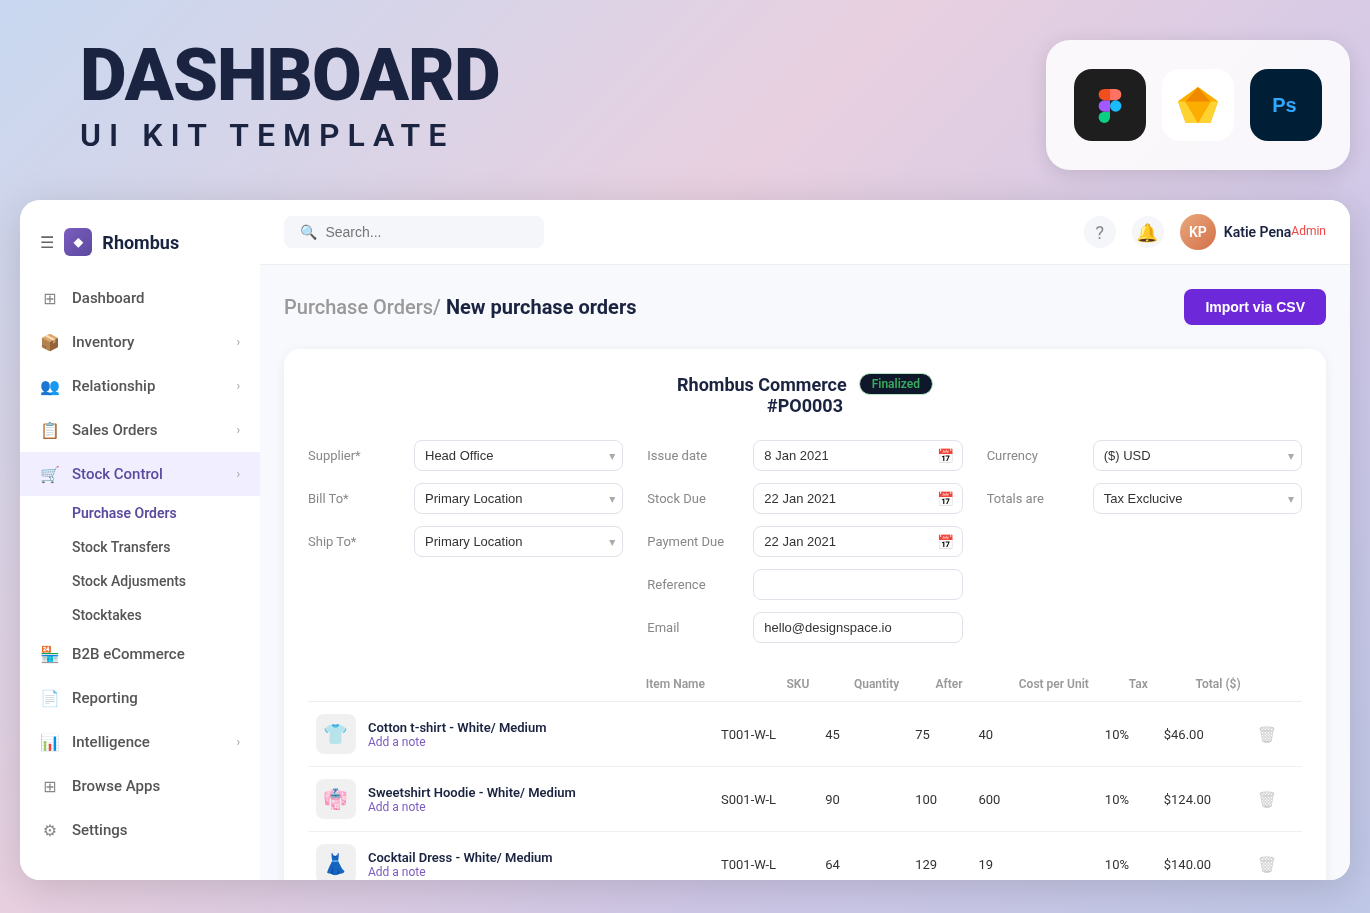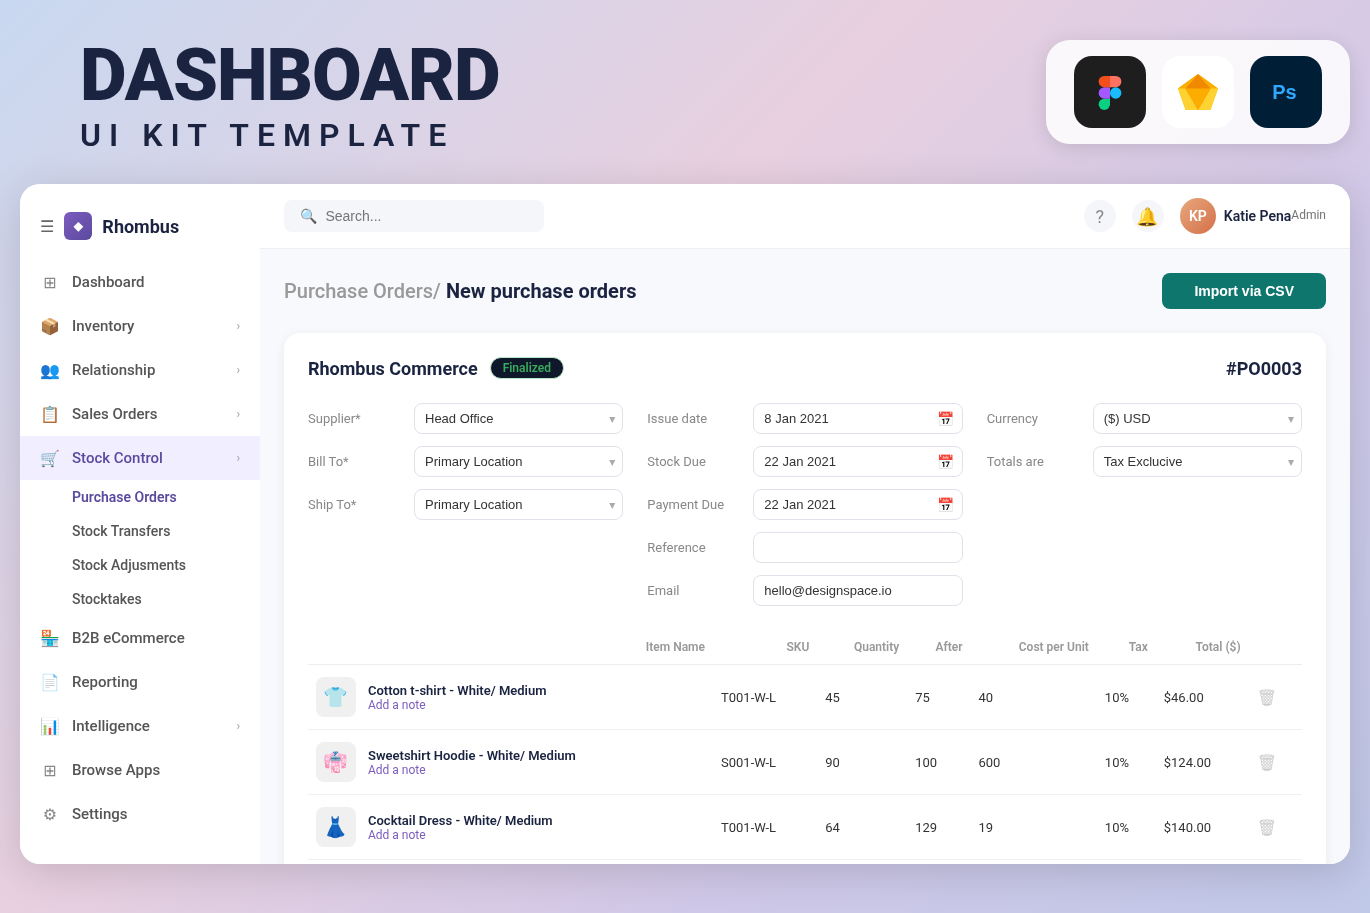--- a/index.html
+++ b/index.html
@@ -40,21 +40,21 @@
       font-weight: 600;
       color: #1a2340;
       letter-spacing: 8px;
       margin-top: 4px;
     }
     .tool-icons {
       display: flex;
       gap: 16px;
       background: rgba(255,255,255,0.85);
       border-radius: 24px;
-      padding: 16px 28px;
+      padding: 29px 28px;
       box-shadow: 0 4px 20px rgba(0,0,0,0.12);
     }
     .tool-icon {
       width: 72px;
       height: 72px;
       border-radius: 18px;
       display: flex;
       align-items: center;
       justify-content: center;
       font-size: 36px;
@@ -218,21 +218,21 @@
       background: linear-gradient(135deg, #e8a87c, #d4704a);
       display: flex;
       align-items: center;
       justify-content: center;
       color: white;
       font-size: 14px;
       font-weight: 600;
     }
     .user-info { display: flex; }
     .user-name { font-size: 14px; font-weight: 600; color: #1a2340; }
-    .user-role { font-size: 12px; color: #737373; }
+    .user-role { font-size: 12px; color: #ef4444; }
 
     
     .content-area {
       flex: 1;
       overflow-y: auto;
       padding: 24px;
     }
 
     
     .page-header {
@@ -246,42 +246,42 @@
     }
     .breadcrumb-parent {
       color: #999;
       font-weight: 500;
     }
     .breadcrumb-current {
       color: #1a2340;
       font-weight: 700;
     }
     .import-btn {
-      background: #0f766e;
+      background: #6d28d9;
       color: white;
       border: none;
       border-radius: 8px;
-      padding: 10px 32px;
+      padding: 10px 21px;
       font-size: 14px;
       font-weight: 600;
       cursor: pointer;
     }
 
     
     .po-card {
       background: white;
       border-radius: 16px;
       padding: 24px;
       box-shadow: 0 2px 12px rgba(0,0,0,0.06);
     }
     .po-card-header {
       display: flex;
       align-items: center;
-      justify-content: space-between;
       margin-bottom: 24px;
+      flex-direction: column;
     }
     .po-company {
       display: flex;
       align-items: center;
       gap: 12px;
     }
     .po-company-name {
       font-size: 18px;
       font-weight: 700;
       color: #1a2340;

